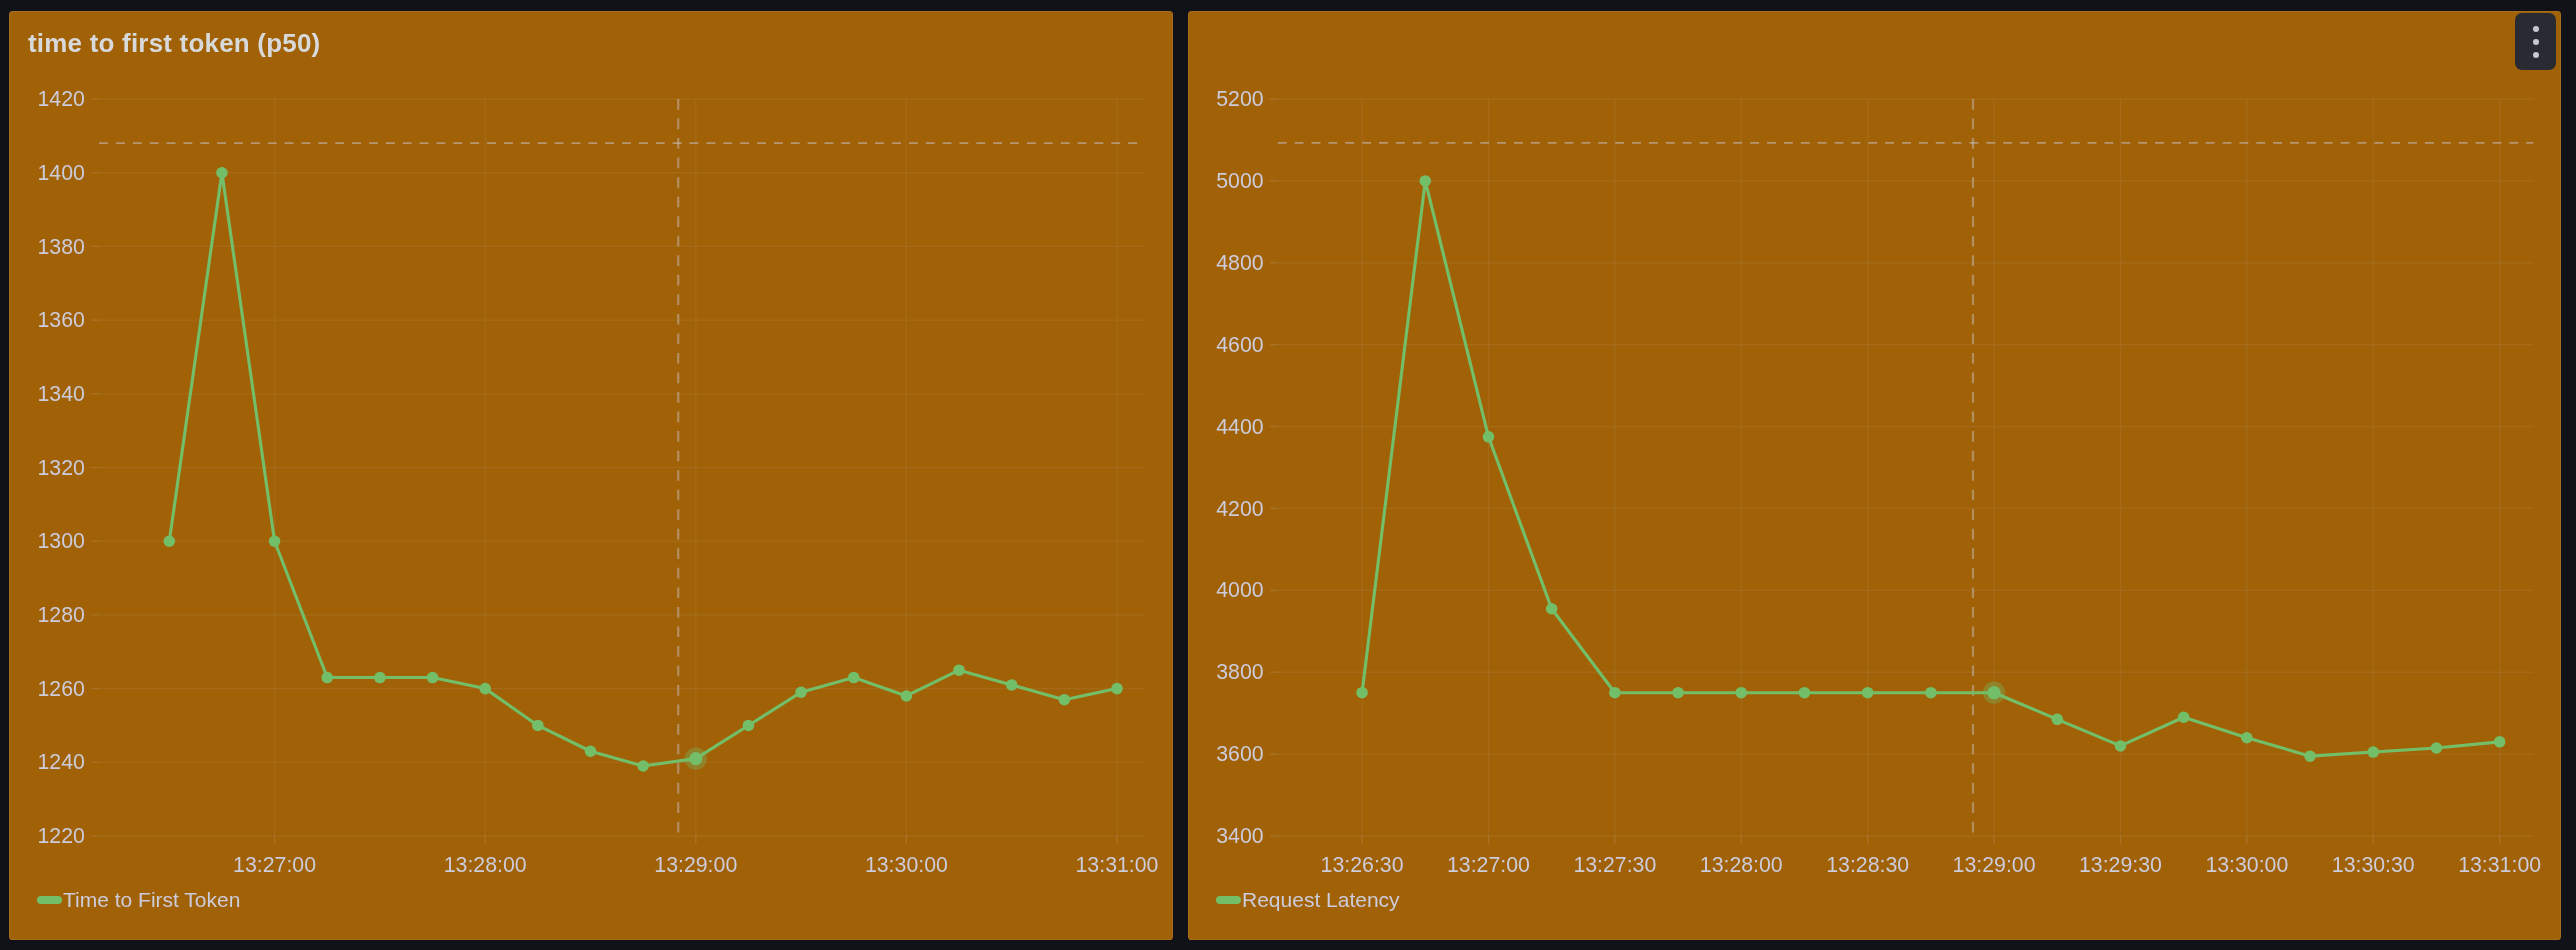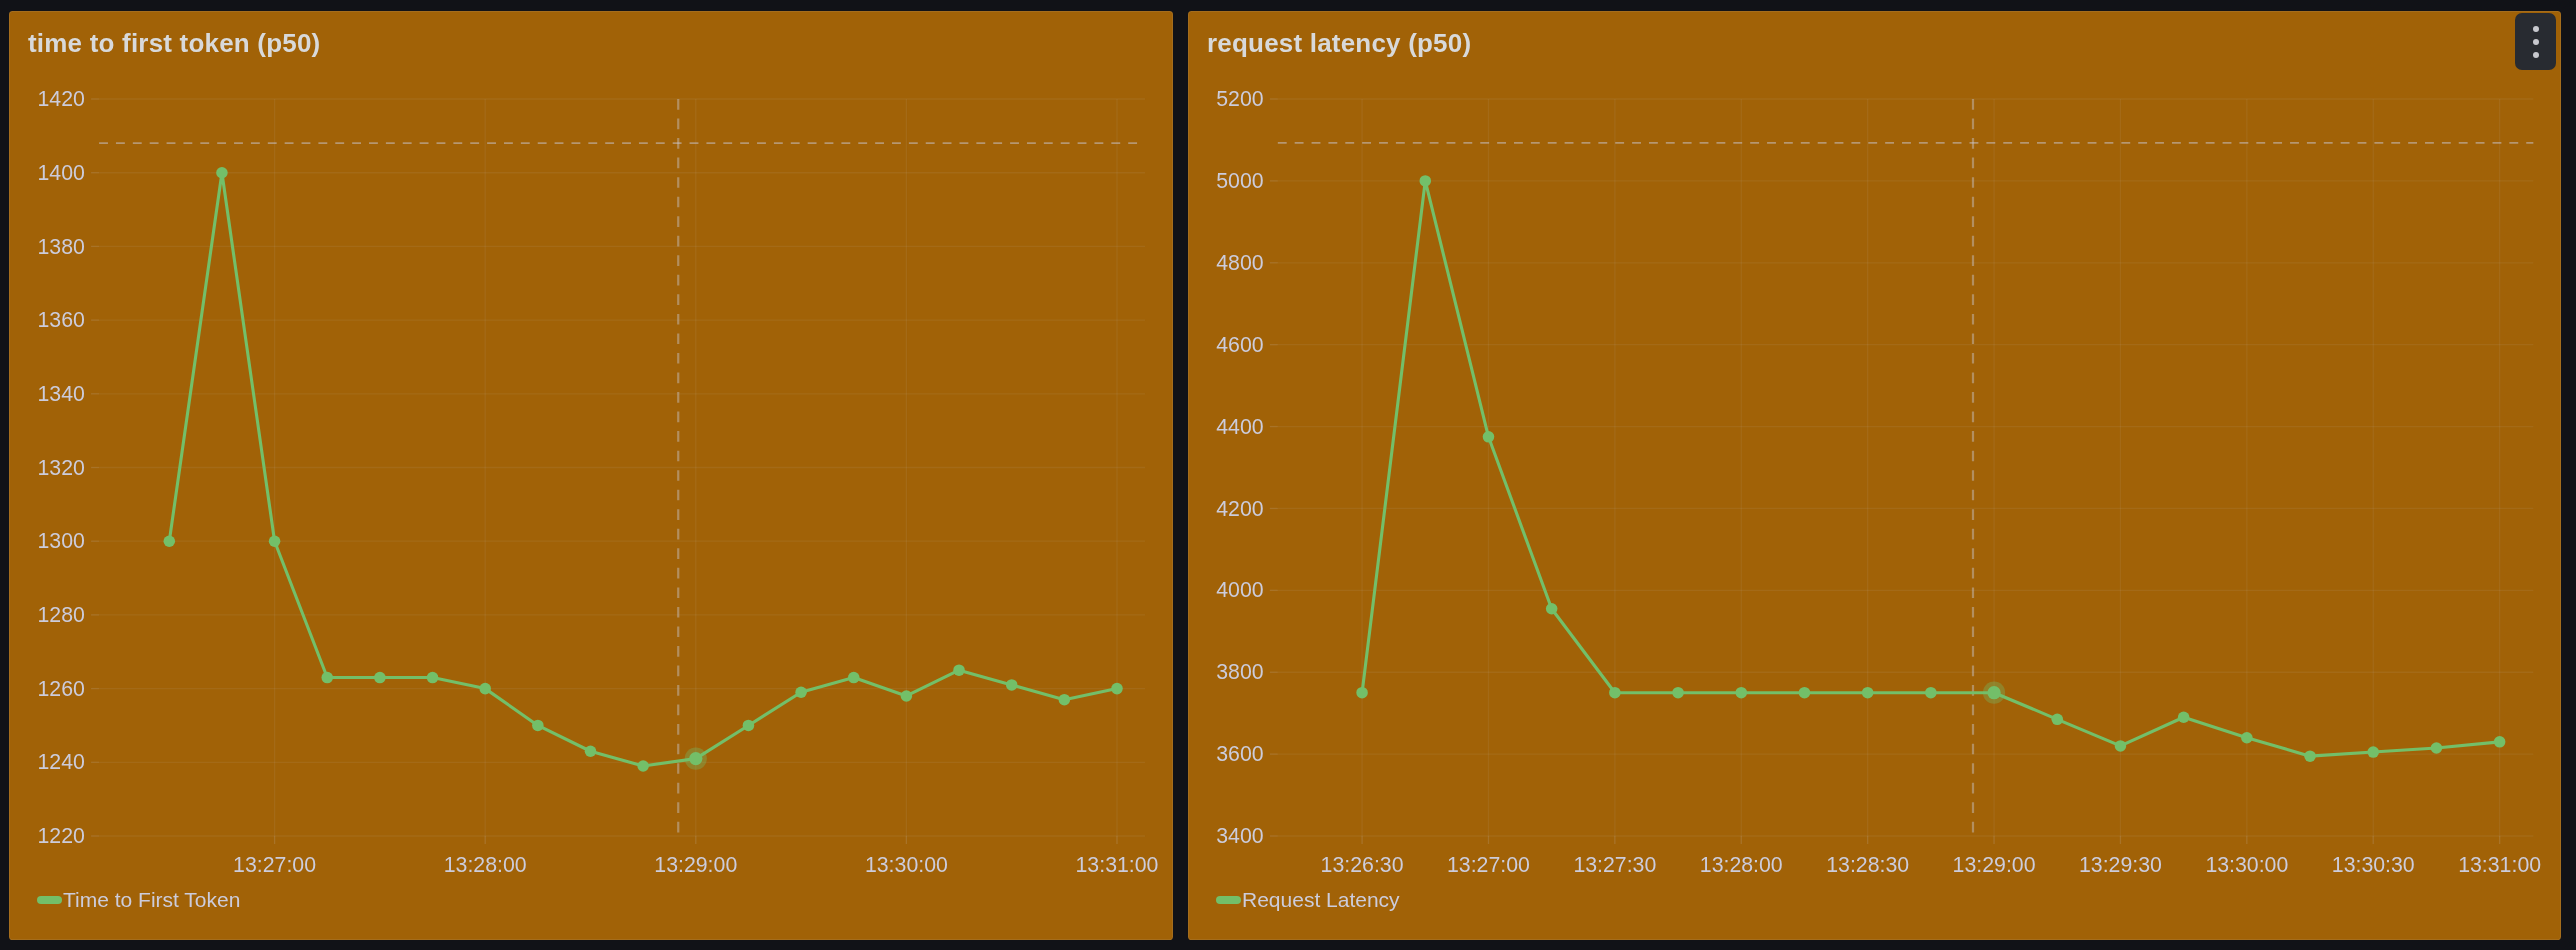--- a/index.html
+++ b/index.html
@@ -133,23 +133,20 @@
           <circle cx="1246.3758389261745" cy="762" r="6.5" fill="#73BF69"></circle>
         </g>
       </svg>
     <div class="legend">
       <span class="swatch"></span>
       <span class="legend-label">Time to First Token</span>
     </div>
   </section>
 
   <section class="panel" style="left:1188px;top:10.7px;width:1373px;height:929px;">
-    <header class="panel-header">
-      <h2 class="panel-title">request latency (p50)</h2>
-    </header>
     <button class="kebab" aria-label="Panel menu">
       <span style="display:flex;flex-direction:column;gap:7px;align-items:center;">
         <i></i>
           <i></i>
           <i></i>
       </span>
     </button>
     <svg class="chart" width="1371" height="927" viewBox="0 0 1544 1044">
         <g>
           <line x1="100" y1="928" x2="1514" y2="928" stroke="rgba(204,204,220,0.08)" stroke-width="1.5"></line>

